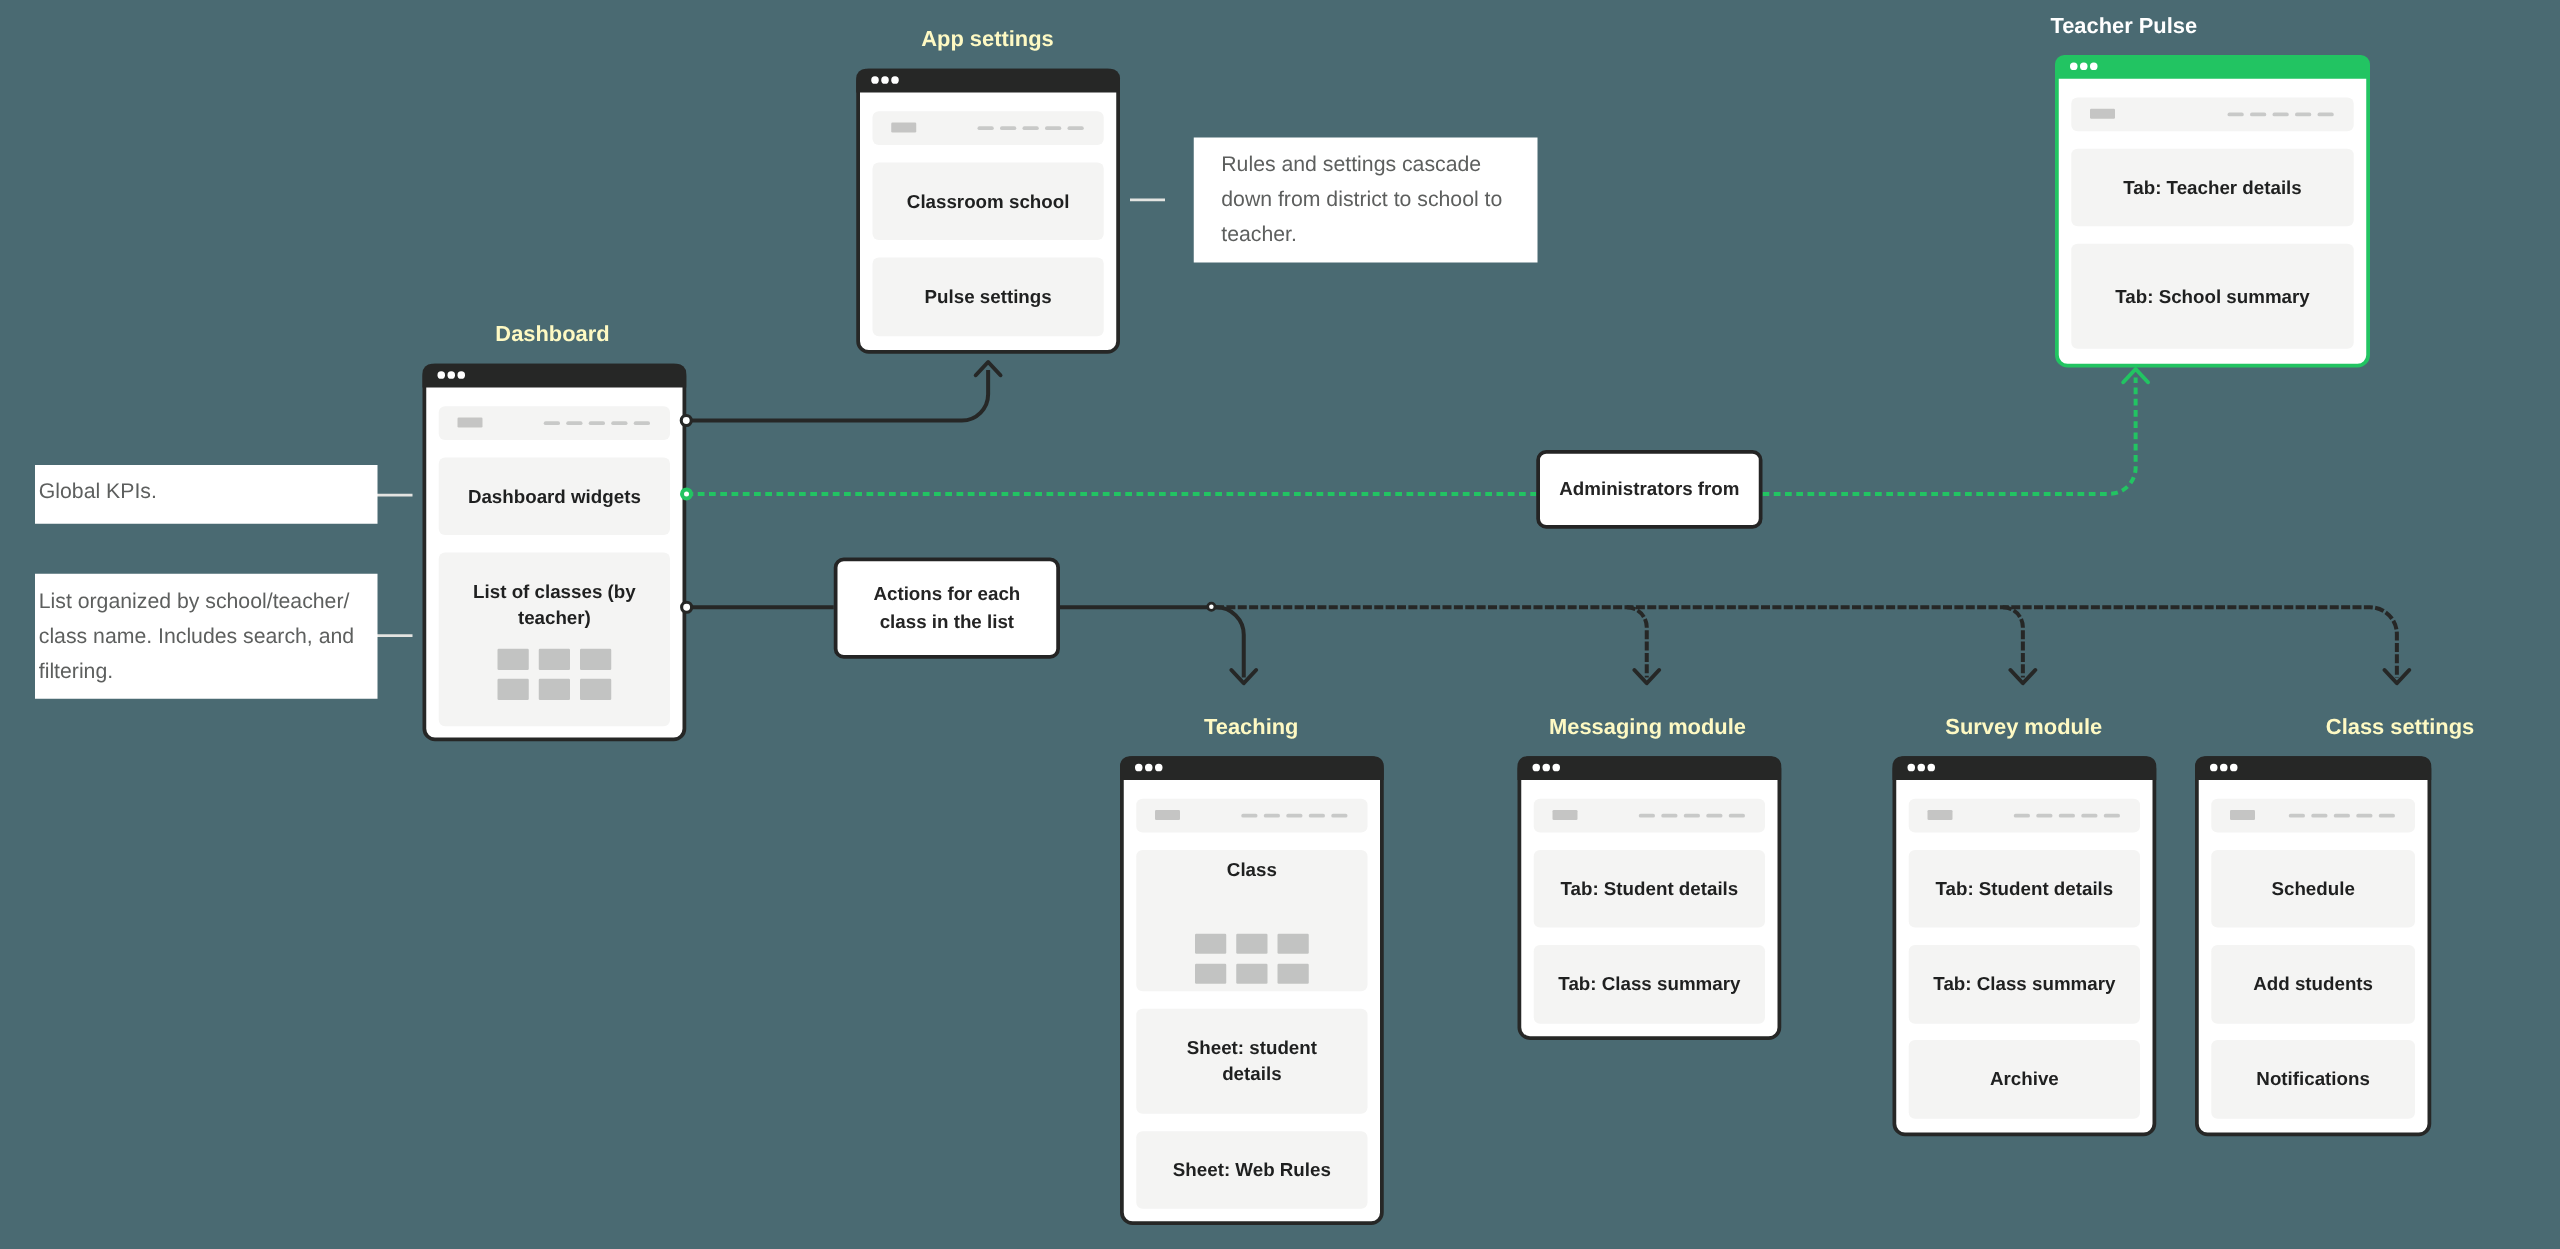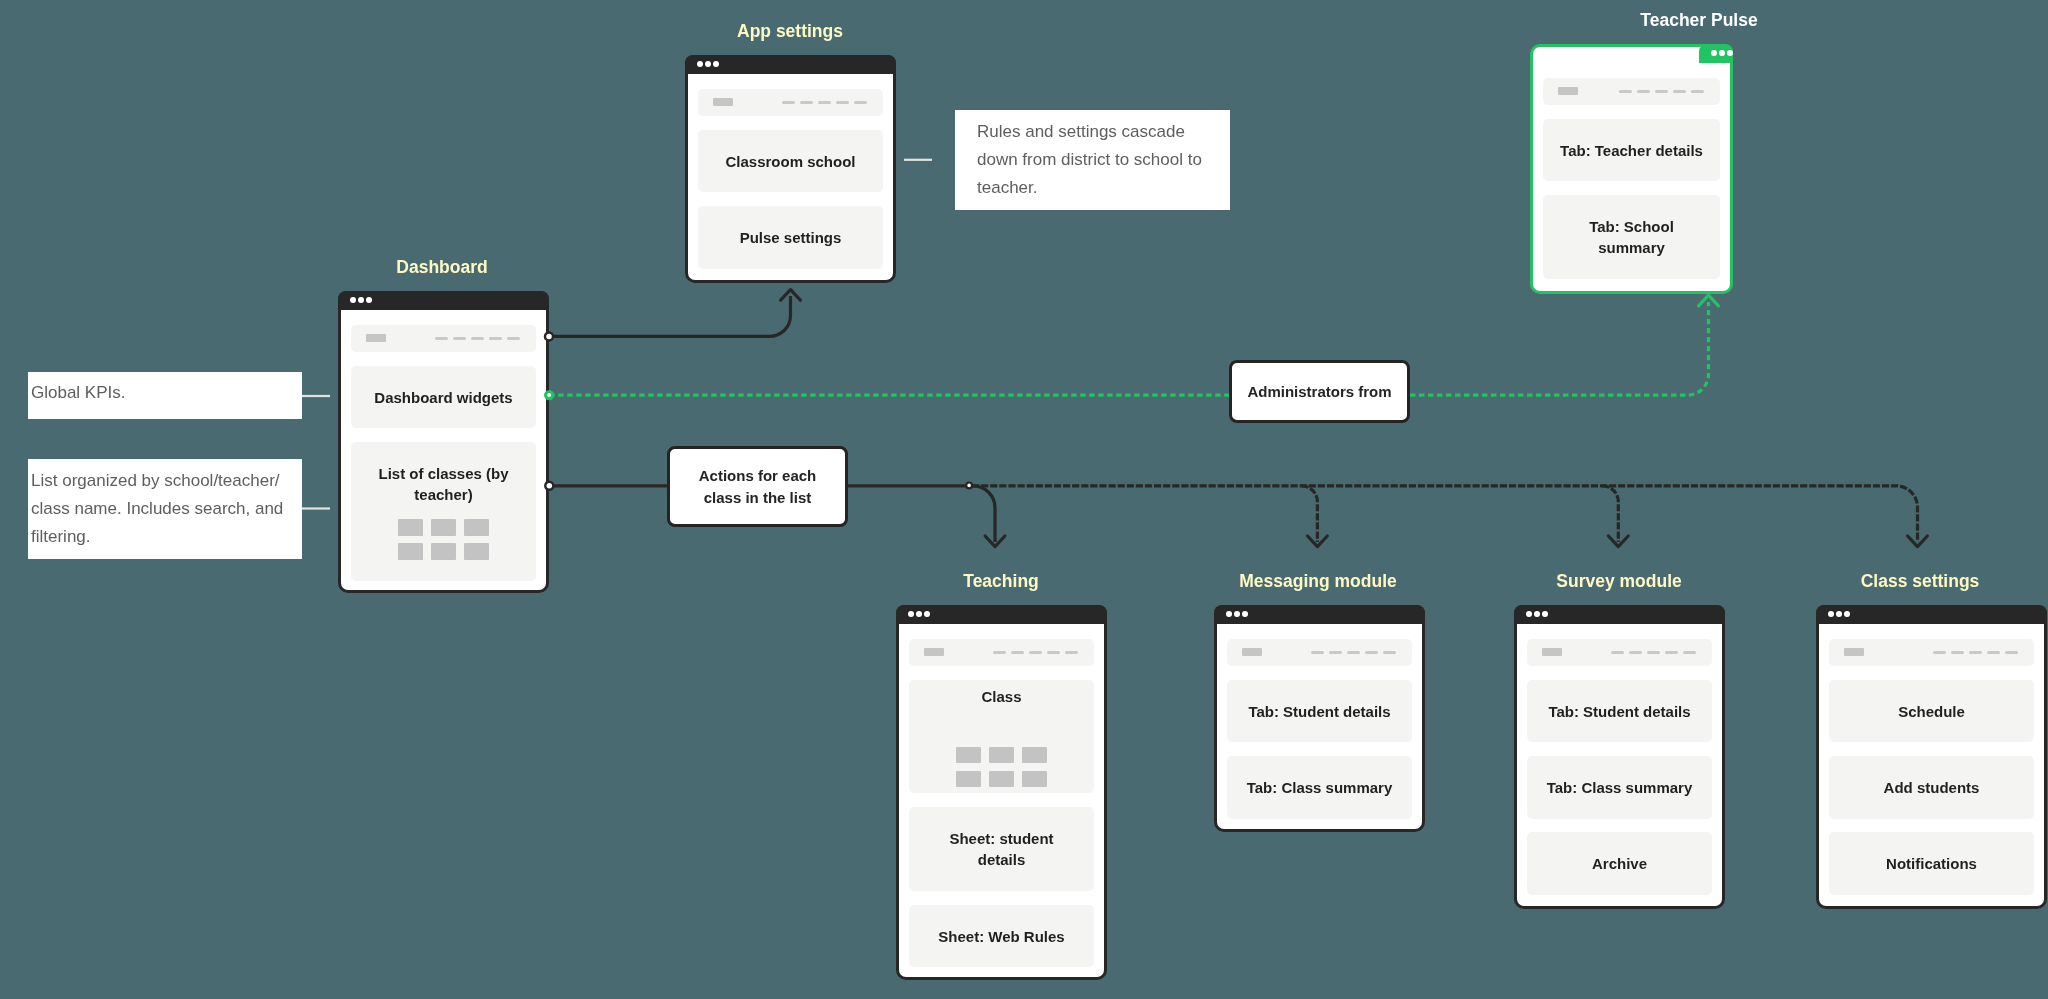--- a/index.html
+++ b/index.html
@@ -101,21 +101,21 @@
         </div>
     <div class="panel" style="flex:0 0 62.5px;">
           <span>Classroom school</span>
         </div>
     <div class="panel" style="flex:0 0 62.5px;">
           <span>Pulse settings</span>
         </div>
   </div>
 </div>
 <div class="cardtitle accent" style="left:1499px;top:10px;width:400px;">Teacher Pulse</div>
-<div class="card accent" style="left:1530px;top:44px;width:203px;height:250px;align-items:flex-end;">
+<div class="card accent" style="left:1644px;top:44px;width:252px;height:250px;">
   <div class="topbar">
         <span class="dot"></span>
         <span class="dot"></span>
         <span class="dot"></span>
       </div>
   <div class="body">
     <div class="navrow">
           <span class="logo"></span>
           <span class="links">
             <i style="width:13px"></i>
@@ -253,21 +253,21 @@
         </div>
     <div class="panel" style="flex:0 0 62.5px;">
           <span>Tab: Class summary</span>
         </div>
     <div class="panel" style="flex:0 0 62.5px;">
           <span>Archive</span>
         </div>
   </div>
 </div>
 <div class="cardtitle" style="left:1720px;top:571px;width:400px;">Class settings</div>
-<div class="card" style="left:1816px;top:605px;width:231px;height:304px;">
+<div class="card" style="left:1756px;top:605px;width:189px;height:304px;">
   <div class="topbar">
         <span class="dot"></span>
         <span class="dot"></span>
         <span class="dot"></span>
       </div>
   <div class="body">
     <div class="navrow">
           <span class="logo"></span>
           <span class="links">
             <i style="width:13px"></i>

